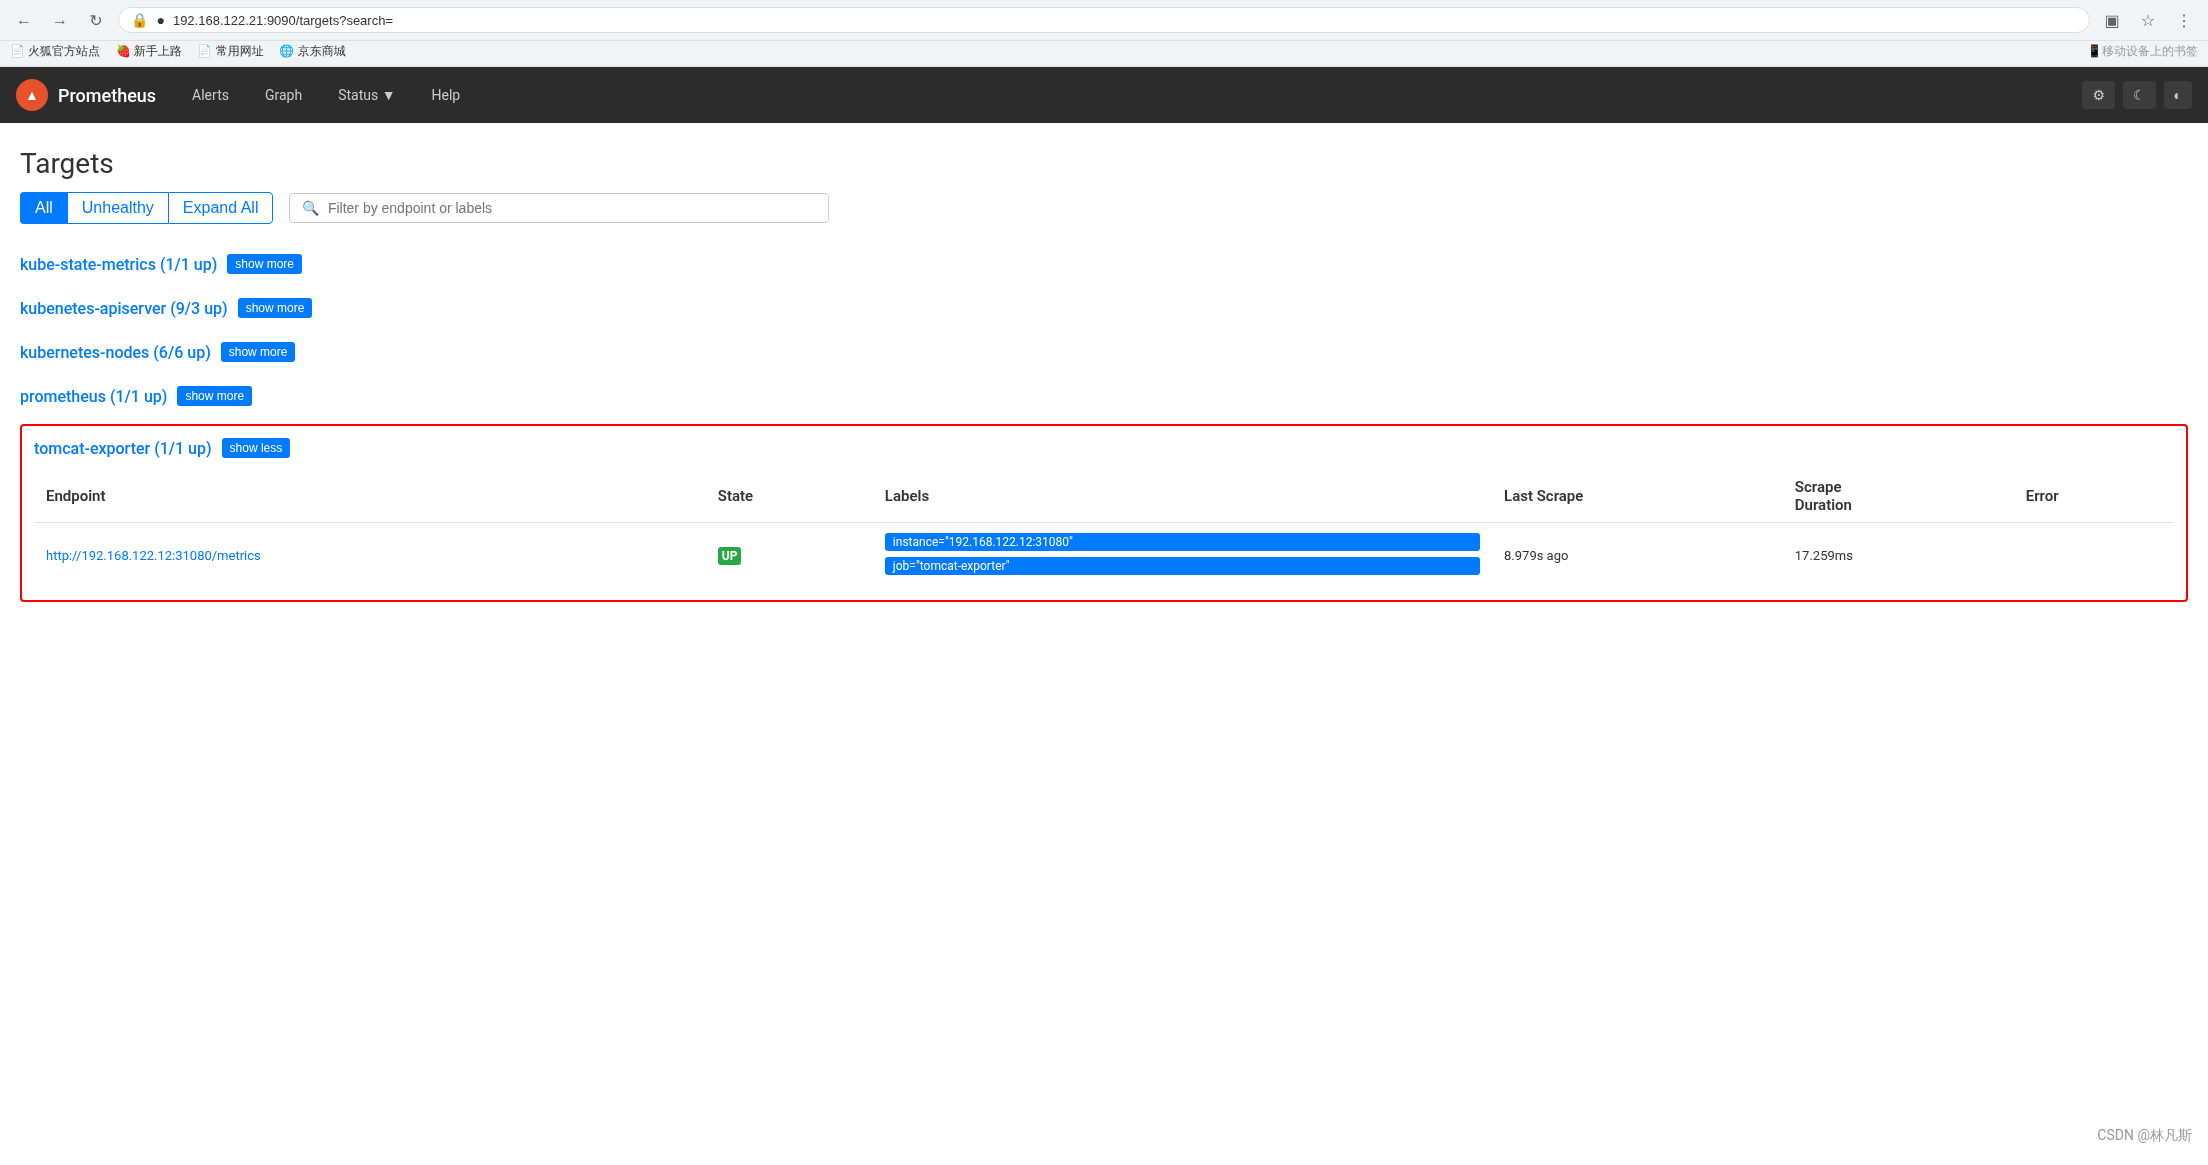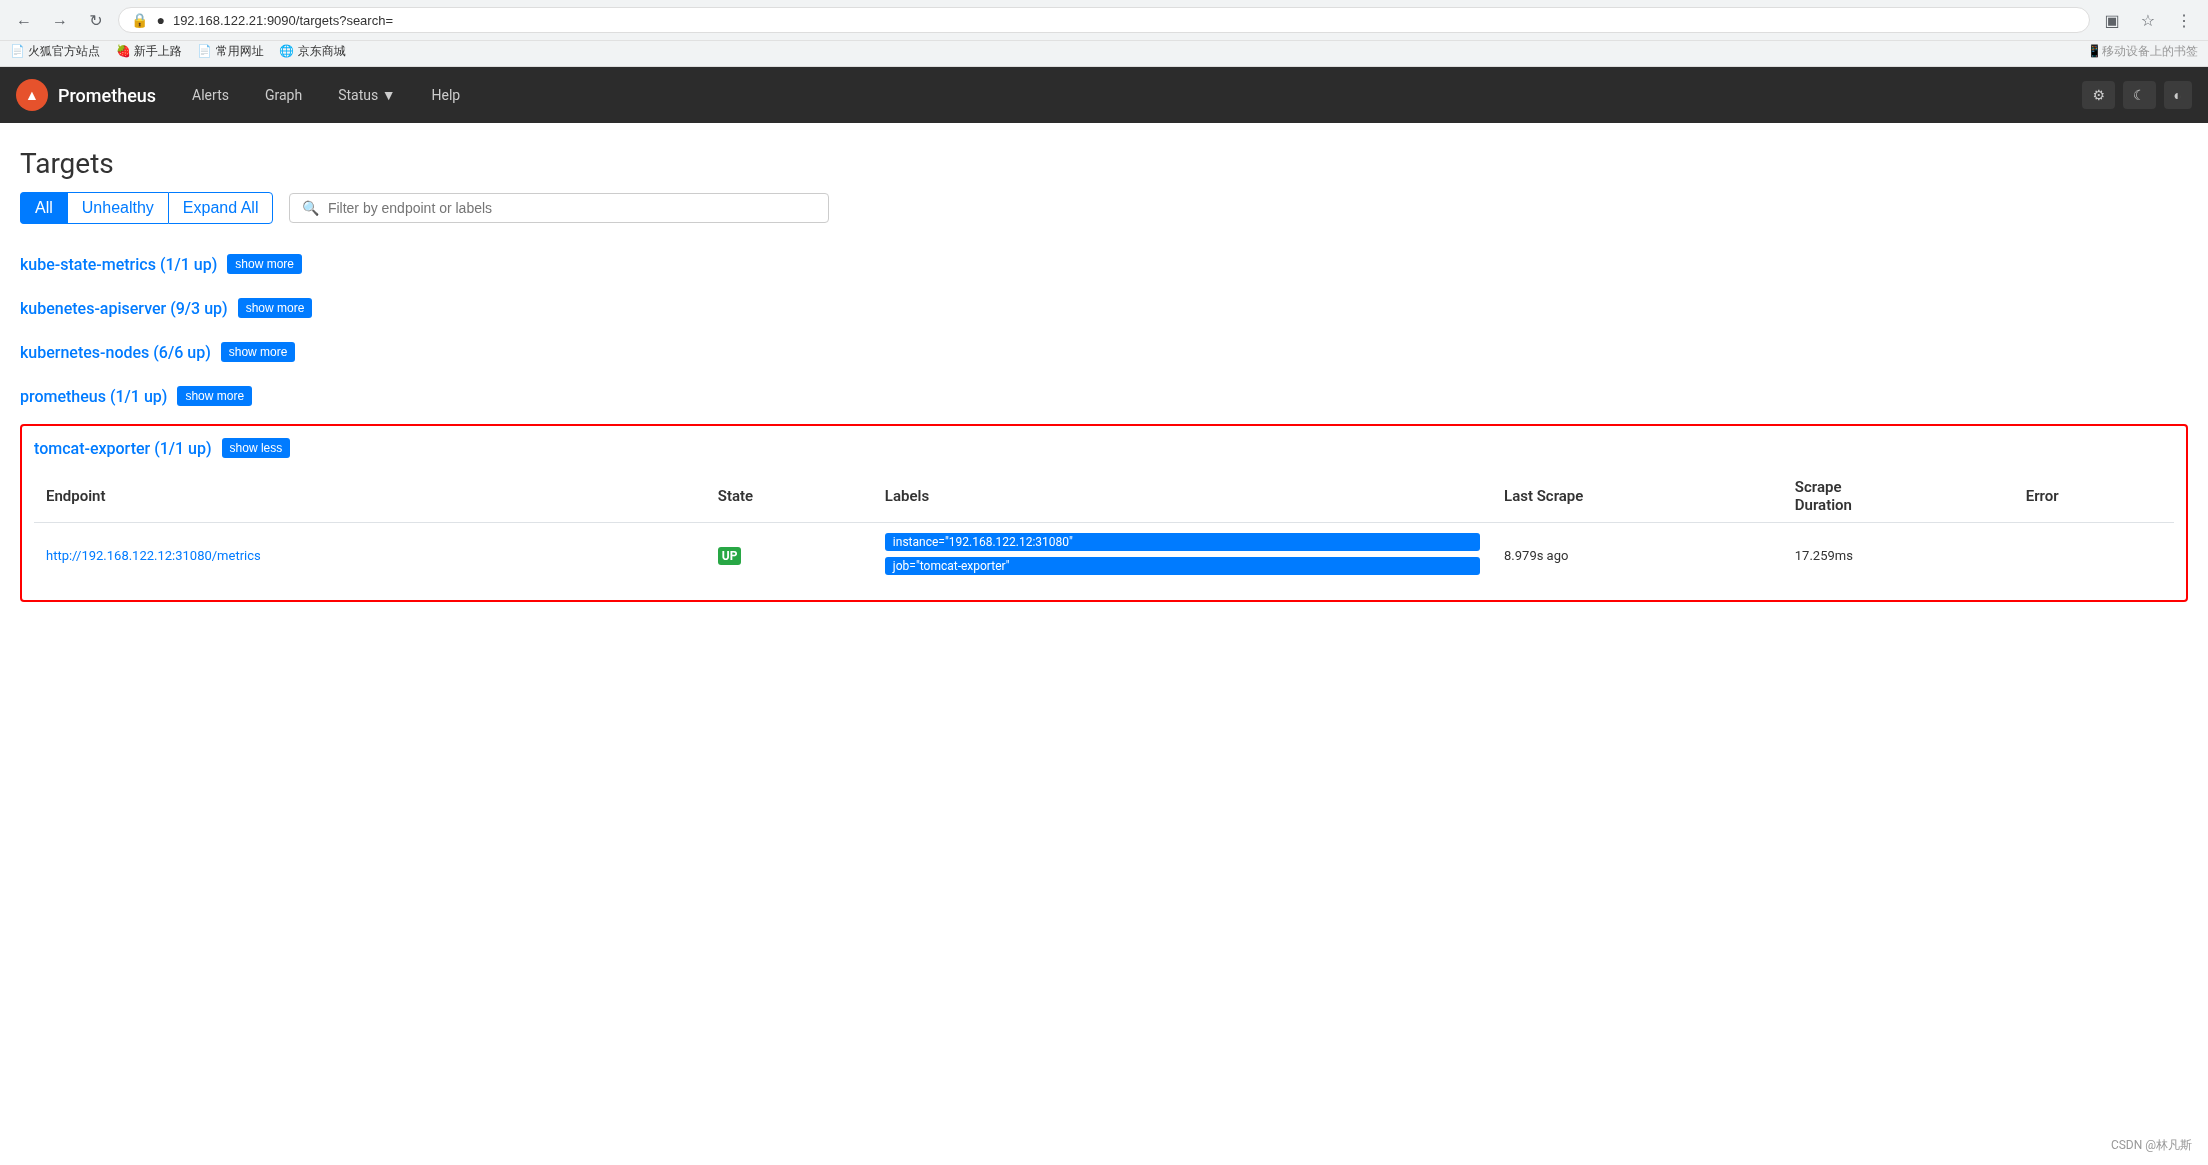--- a/index.html
+++ b/index.html
@@ -55,21 +55,21 @@
     .targets-table th { text-align: left; padding: 8px 12px; font-weight: 600; color: #333; font-size: 15px; border-bottom: 1px solid #dee2e6; }
     .targets-table td { padding: 10px 12px; vertical-align: middle; font-size: 13px; }
     .targets-table tr:nth-child(even) { background: #f8f9fa; }
     .endpoint-link { color: #007bff; text-decoration: none; }
     .state-up { background: #28a745; color: #fff; padding: 2px 4px; border-radius: 3px; font-size: 12px; font-weight: bold; }
     .label-badge { background: #007bff; color: #fff; padding: 2px 8px; border-radius: 3px; font-size: 12px; display: inline-block; margin-bottom: 3px; }
     .labels-cell { display: flex; flex-direction: column; gap: 3px; }
     .scrape-col { white-space: nowrap; }
 
     
-    .footer { position: fixed; bottom: 11px; right: 16px; font-size: 12px; color: #999; }
+    .footer { position: fixed; bottom: 20px; right: 16px; font-size: 14px; color: #999; }
   </style>
 </head>
 <body>
 
 <div class="browser-chrome">
   <div class="browser-toolbar">
     <button class="nav-btn">←</button>
     <button class="nav-btn">→</button>
     <button class="nav-btn">↻</button>
     <div class="address-bar">

